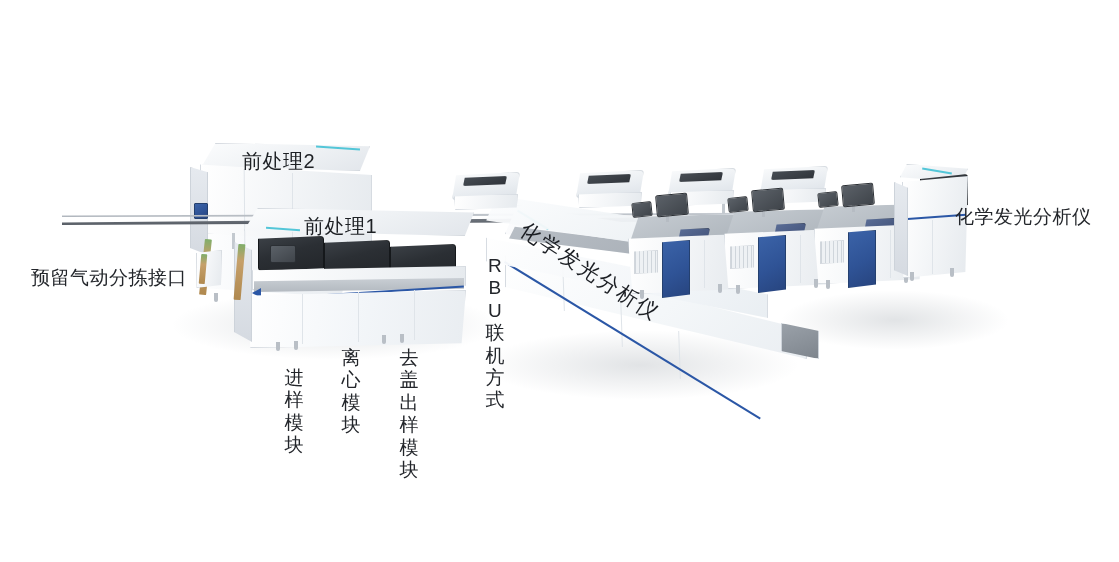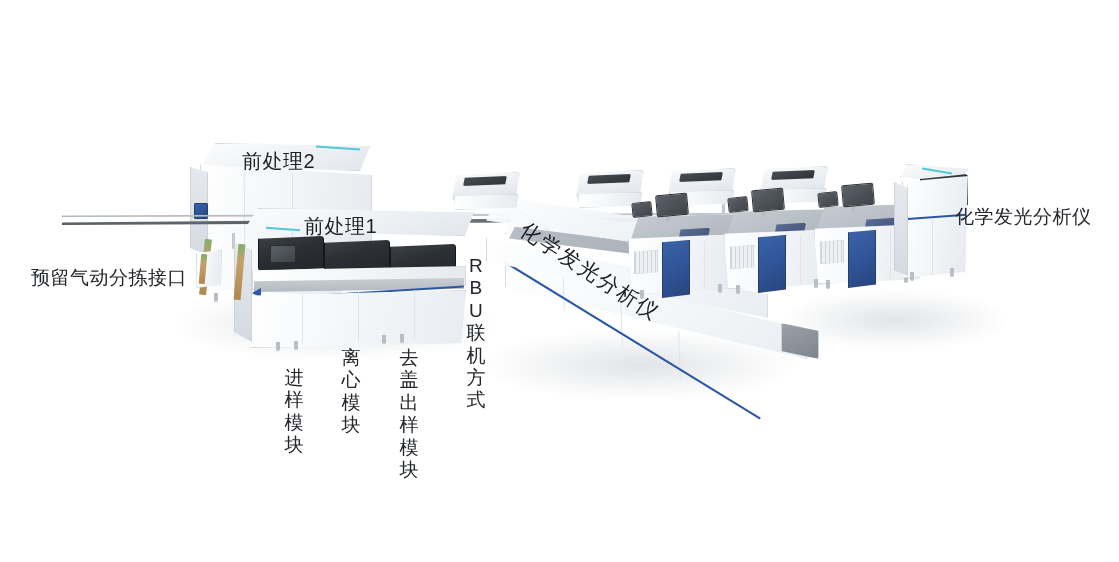--- a/index.html
+++ b/index.html
@@ -405,19 +405,19 @@
   <span class="lbl lbl-h" style="left:31px; top:268px;">预留气动分拣接口</span>
 
   <span class="lbl lbl-h" style="left:955px; top:207px;">化学发光分析仪</span>
 
   <span class="lbl-v" style="left:282px; top:347px;margin-top:20px;">进样模块</span>
 
   <span class="lbl-v" style="left:339px; top:347px;">离心模块</span>
 
   <span class="lbl-v" style="left:397px; top:347px;">去盖出样模块</span>
 
-  <span class="lbl-v" style="left:464px; top:255px;">RBU联机方式</span>
+  <span class="lbl-v" style="left:483px; top:255px;">RBU联机方式</span>
 
 
 
   <span class="lbl-diag" style="left:530px; top:216px; transform: rotate(33deg);">化学发光分析仪</span>
 
 </div>
 
 </body></html>

